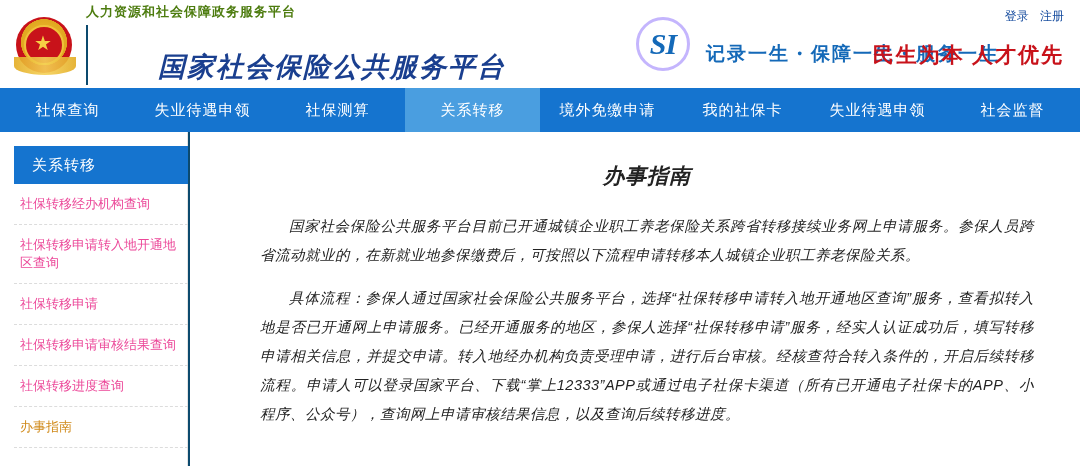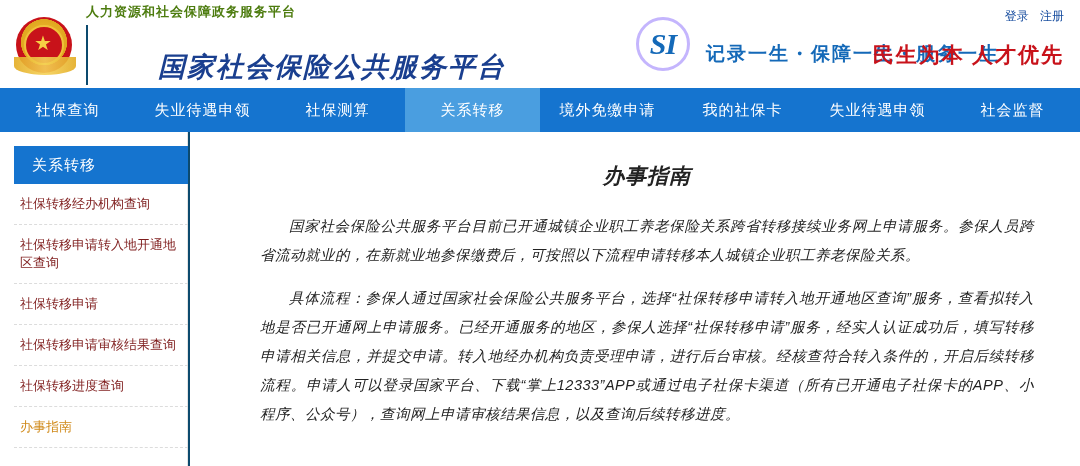--- a/index.html
+++ b/index.html
@@ -130,21 +130,21 @@
     color: #fff;
     font-size: 15px;
     display: flex; align-items: center;
     padding-left: 18px;
     letter-spacing: 1px;
   }
   .side-item {
     border-bottom: 1px dashed #dcdcdc;
     padding: 11px 6px 11px 6px;
     font-size: 13px;
-    color: #7f1d1d;
+    color: #ec4899;
     line-height: 18px;
     cursor: pointer;
   }
   .side-item.current { color: #d08a1a; }
 
   .main {
     flex: 1 1 auto;
     border-left: 2px solid #0c4a6e;
     padding: 24px 46px 0 70px;
     font-style: italic;

